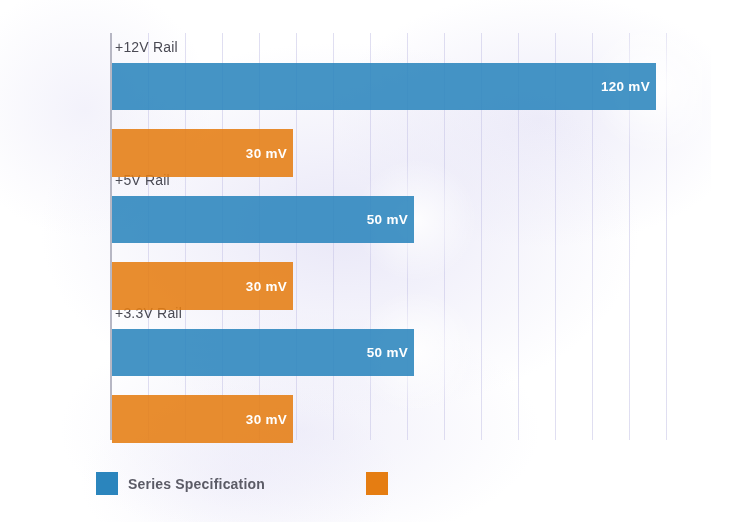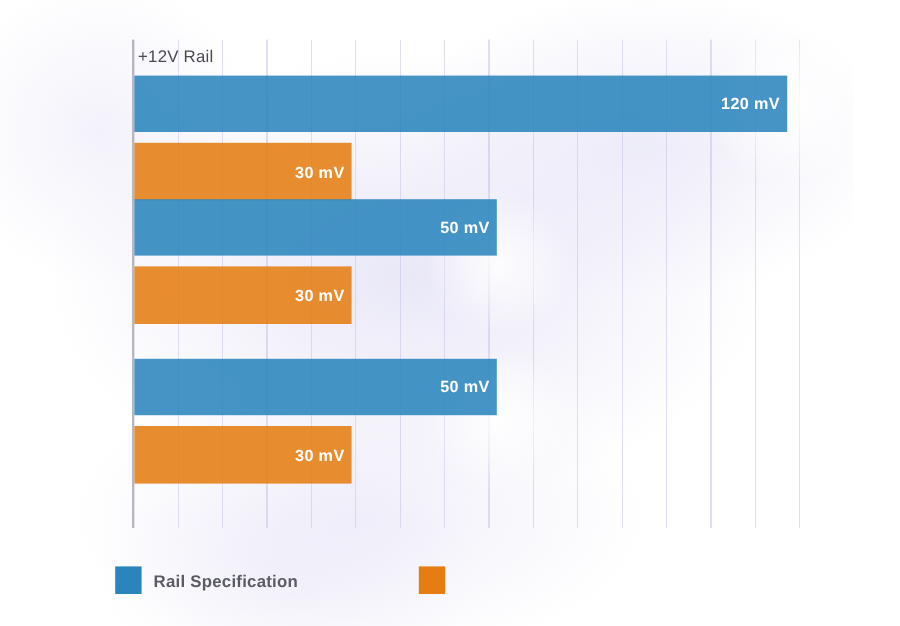--- a/index.html
+++ b/index.html
@@ -24,21 +24,21 @@
   }
   .group{height:133px;}
   .cat-label{
     height:30px;line-height:28px;padding-left:3px;
     font-size:14px;color:#4a4a54;letter-spacing:0.2px;white-space:nowrap;
   }
   .bar{
     position:relative;height:47px;display:flex;align-items:center;justify-content:flex-end;
     box-sizing:border-box;padding-right:6px;
   }
-  .bar.series-0{margin-bottom:9px;}
+  .bar.series-0{margin-bottom:19px;}
   .bar.series-1{height:48px;justify-content:flex-end;}
   .bar-label{
     font-size:13.5px;font-weight:bold;color:#ffffff;letter-spacing:0.3px;white-space:nowrap;
   }
   .legend{
     position:absolute;left:96px;top:472px;display:flex;align-items:center;gap:101px;
   }
   .legend-item{display:flex;align-items:center;}
   .legend-swatch{width:22px;height:23px;display:inline-block;flex:0 0 auto;}
   .legend-label{
@@ -53,38 +53,40 @@
       <div class="group">
         <div class="cat-label">+12V Rail</div>
         <div class="bar series-0" style="width: 92.2%; background: rgba(43, 133, 189, 0.88);">
           <span class="bar-label">120 mV</span>
         </div>
         <div class="bar series-1" style="width: 30.7%; background: rgba(229, 125, 18, 0.88);">
           <span class="bar-label">30 mV</span>
         </div>
       </div>
       <div class="group">
+        <div class="cat-label">+5V Rail</div>
         <div class="bar series-0" style="width: 51.2%; background: rgba(43, 133, 189, 0.88);">
           <span class="bar-label">50 mV</span>
         </div>
         <div class="bar series-1" style="width: 30.7%; background: rgba(229, 125, 18, 0.88);">
           <span class="bar-label">30 mV</span>
         </div>
       </div>
       <div class="group">
+        <div class="cat-label">+3.3V Rail</div>
         <div class="bar series-0" style="width: 51.2%; background: rgba(43, 133, 189, 0.88);">
           <span class="bar-label">50 mV</span>
         </div>
         <div class="bar series-1" style="width: 30.7%; background: rgba(229, 125, 18, 0.88);">
           <span class="bar-label">30 mV</span>
         </div>
       </div>
     </div>
   <div class="legend">
       <div class="legend-item">
         <span class="legend-swatch" style="background: rgb(43, 133, 189);"></span>
-        <span class="legend-label">Rail Specification</span>
+        <span class="legend-label">Series Specification</span>
       </div>
       <div class="legend-item">
         <span class="legend-swatch" style="background: rgb(229, 125, 18);"></span>
       </div>
     </div>
 </div>
 
 </body></html>

